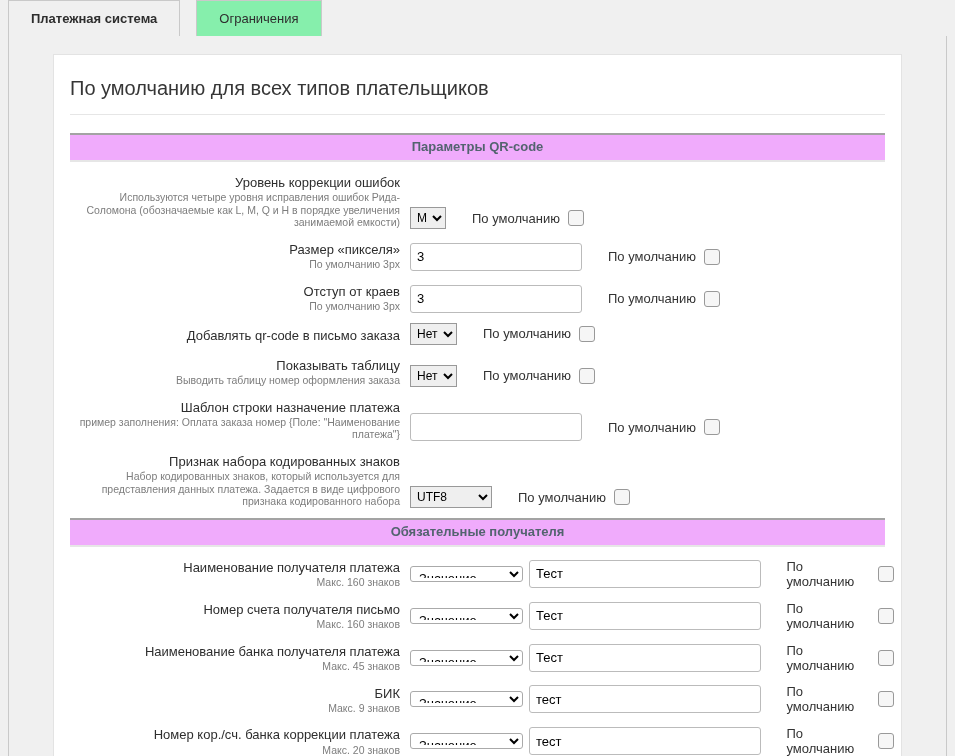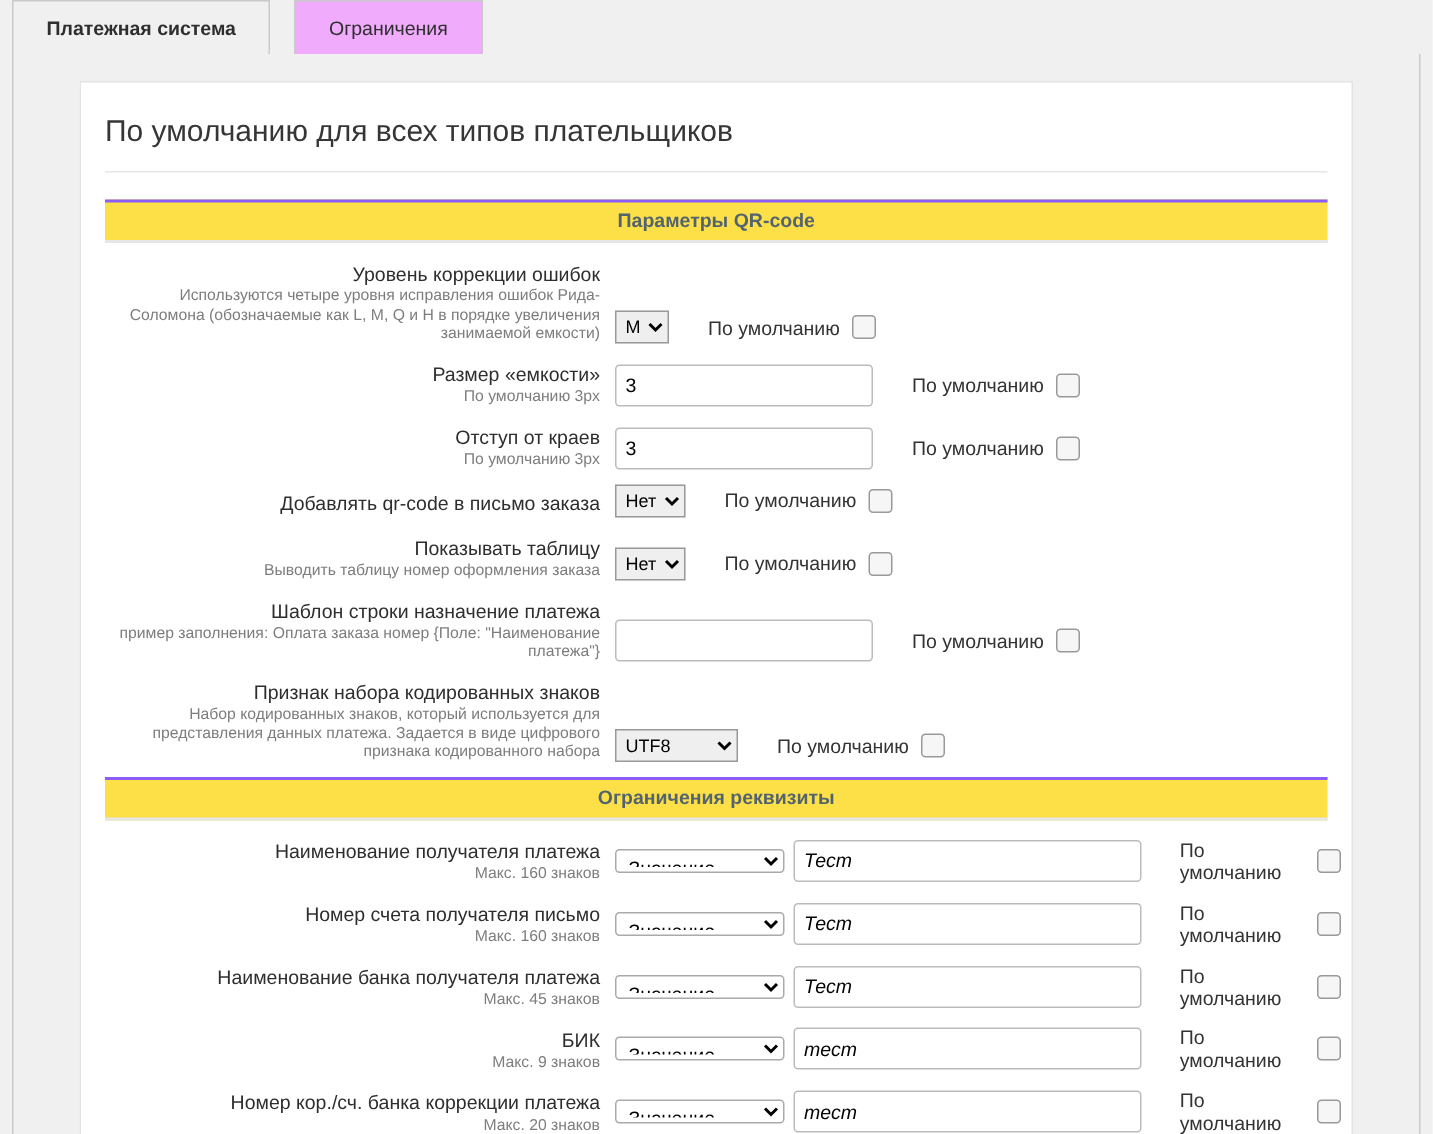--- a/index.html
+++ b/index.html
@@ -15,21 +15,21 @@
     padding: 0 8px 0 8px;
     width: 955px;
   }
   .tabs {
     display: flex;
     gap: 16px;
     padding-top: 0;
   }
   .tab {
     padding: 10px 22px;
-    background: #f0abfc;
+    background: #86efac;
     border: 1px solid #c9c9c9;
     border-bottom: none;
     font-size: 13px;
     color: #2e2e2e;
     cursor: pointer;
   }
   .tab.active {
     background: #f0f0f0;
     font-weight: bold;
     border-top: 1px solid #c9c9c9;
@@ -57,24 +57,24 @@
     border: none;
     border-top: 1px solid #e6e6e6;
     margin: 0 16px 18px 16px;
   }
   .section-title {
     text-align: center;
     font-weight: bold;
     color: #53636f;
     font-size: 13px;
     padding: 4px 0 6px 0;
-    border-top: 2px solid #8b5cf6;
+    border-top: 2px solid #a3a3a3;
     border-bottom: 2px solid #e6e6e6;
     margin: 0 16px 10px 16px;
-    background: #fde047;
+    background: #f0abfc;
   }
   .row {
     display: flex;
     align-items: flex-end;
     margin: 0 16px 10px 16px;
   }
   .label-col {
     width: 340px;
     min-width: 340px;
     text-align: right;
@@ -117,21 +117,20 @@
   input[type=text].mid {
     font-size: 13px;
     padding: 4px 6px;
     border: 1px solid #bbb;
     border-radius: 3px;
     height: 28px;
     width: 172px;
   }
   input[type=text].wide {
     width: 242px;
-    font-style: italic;
   }
   .default-lbl {
     font-size: 13px;
     color: #333;
     margin-left: 20px;
   }
   input[type=checkbox].def {
     width: 16px;
     height: 16px;
     border: 1px solid #999;
@@ -168,21 +167,21 @@
           <select class="small">
             <option>M</option>
           </select>
           <span class="default-lbl">По умолчанию</span>
           <input type="checkbox" class="def" style="">
         </div>
       </div>
 
       <div class="row">
         <div class="label-col">
-          <div class="label-main">Размер «емкости»</div>
+          <div class="label-main">Размер «пикселя»</div>
           <div class="label-hint">По умолчанию 3px</div>
         </div>
         <div class="control-col">
           <input type="text" class="mid" value="3" style="">
           <span class="default-lbl">По умолчанию</span>
           <input type="checkbox" class="def" style="">
         </div>
       </div>
 
       <div class="row">
@@ -243,21 +242,21 @@
         </div>
         <div class="control-col">
           <select class="small" style="width:82px">
             <option>UTF8</option>
           </select>
           <span class="default-lbl">По умолчанию</span>
           <input type="checkbox" class="def" style="">
         </div>
       </div>
 
-      <div class="section-title">Ограничения реквизиты</div>
+      <div class="section-title">Обязательные получателя</div>
 
       <div class="row">
         <div class="label-col">
           <div class="label-main">Наименование получателя платежа</div>
           <div class="label-hint">Макс. 160 знаков</div>
         </div>
         <div class="control-col">
           <select class="mid">
             <option>Значение</option>
           </select>

